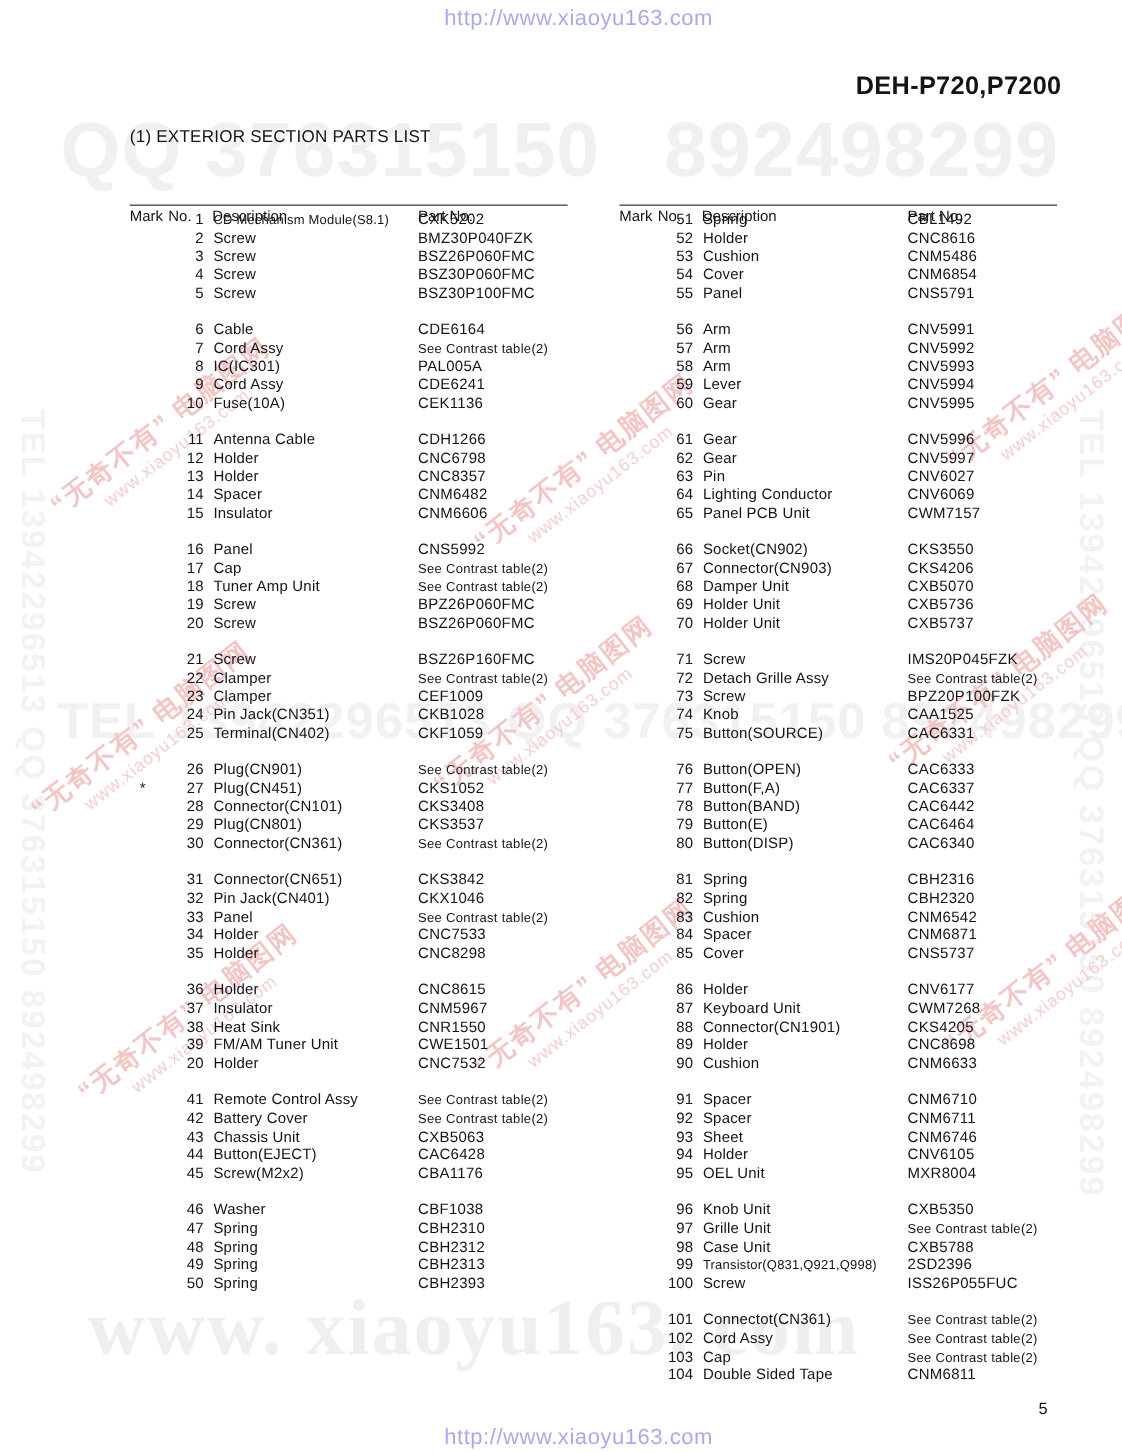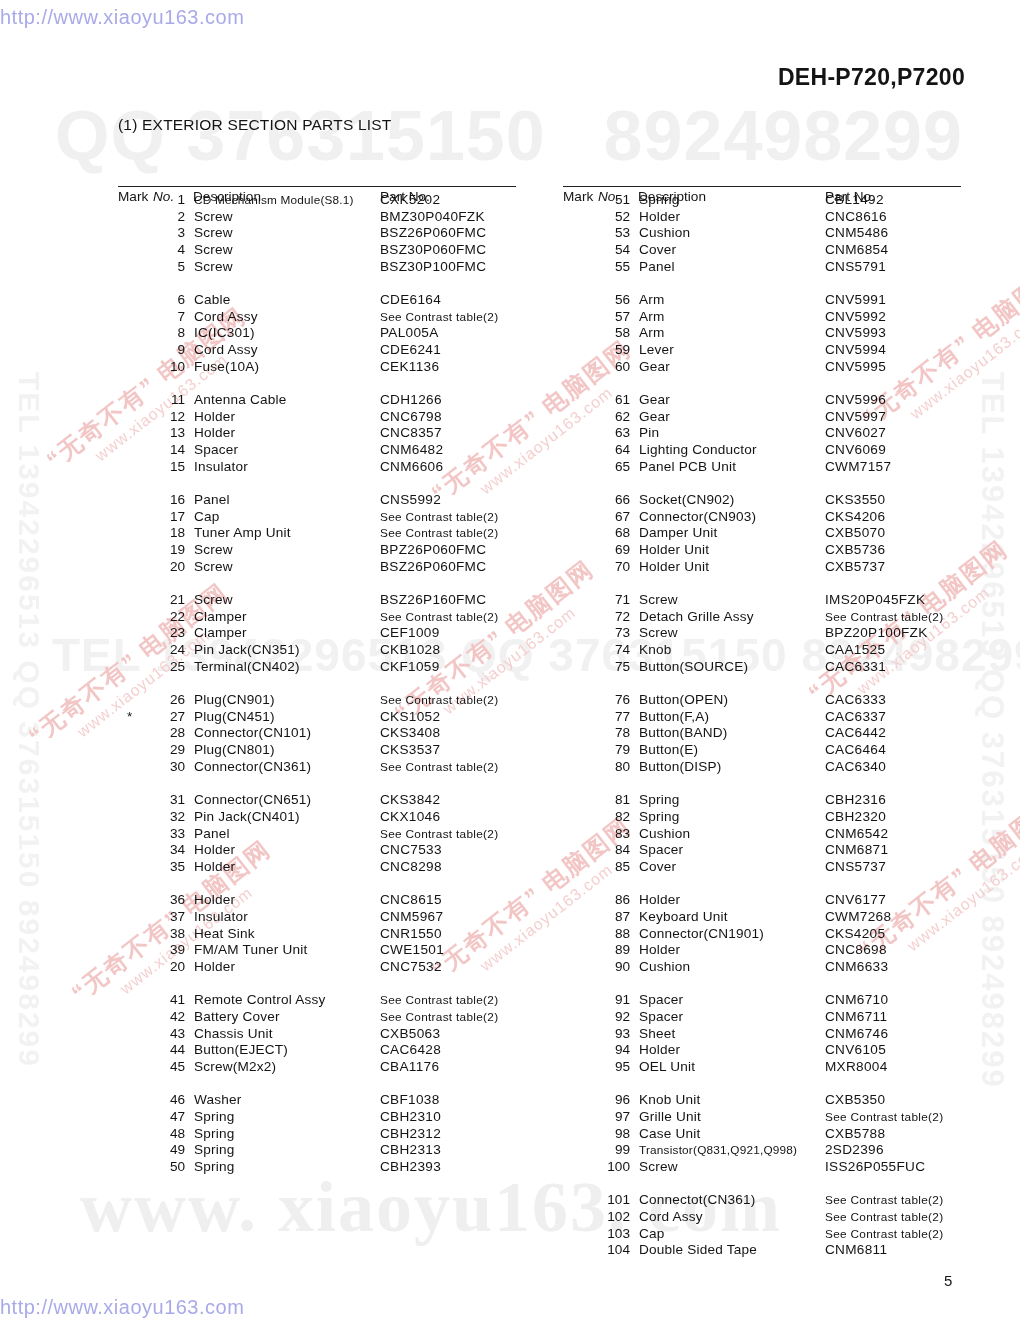--- a/index.html
+++ b/index.html
@@ -2,21 +2,21 @@
 <html><head>
 <meta charset="utf-8">
 <style>
   html,body{margin:0;padding:0;background:#ffffff;}
   #page{
     position:relative;width:1020px;height:1320px;background:#ffffff;overflow:hidden;
     font-family:"Liberation Sans","DejaVu Sans",sans-serif;color:#141414;
   }
   
   .wm{position:absolute;z-index:1;user-select:none;white-space:nowrap;}
-  .wm-url{left:0;right:0;text-align:left;color:#a9a9e9;font-size:20px;letter-spacing:0.5px;}
+  .wm-url{left:0;right:0;text-align:center;color:#a9a9e9;font-size:20px;letter-spacing:0.5px;padding-left:32px;}
   #wm-url-top{top:6px;}
   #wm-url-bottom{top:1296px;}
   #wm-qq-top{left:55px;right:57px;top:96px;display:flex;justify-content:space-between;
     font-size:70px;font-weight:bold;color:#f0f0f0;letter-spacing:1px;}
   #wm-tel-mid{left:52px;top:628px;font-size:46px;font-weight:bold;color:#f1f1f1;letter-spacing:1px;}
   #wm-www-bottom{left:80px;top:1166px;font-size:72px;font-weight:bold;color:#efefef;letter-spacing:2px;font-family:Liberation Serif, serif;}
   .wm-tel-vert{font-size:30px;font-weight:bold;color:#f2f2f2;transform-origin:0 0;transform:rotate(90deg);letter-spacing:2px;}
   #wm-tel-left{left:46px;top:372px;}
   #wm-tel-right{left:1010px;top:372px;font-size:31px;}
   .pink-wm{position:absolute;z-index:1;transform:rotate(-38deg);color:#f3c6c6;text-align:center;line-height:1.2;}
@@ -27,21 +27,21 @@
   .pw7{left:55px;top:905px;} .pw8{left:415px;top:882px;} .pw9{left:842px;top:862px;}
   
   .content{position:absolute;z-index:2;}
   #model-title{right:55px;top:20px;font-size:23px;font-weight:bold;letter-spacing:0.3px;margin-top:44px;}
   #section-title{left:118px;top:116px;font-size:15.5px;font-weight:normal;letter-spacing:0.2px;}
   .ptable{position:absolute;z-index:2;width:398px;top:165px;}
   #table-left{left:118px;}
   #table-right{left:563px;}
   .thead{display:flex;align-items:baseline;height:20px;font-size:13.6px;}
   .thead .h-mark{width:35px;margin-top:24px;}
-  .thead .h-no{width:26px;margin-right:14px;font-style:italic;}
+  .thead .h-no{width:26px;margin-right:14px;}
   .thead .h-desc{flex:1;}
   .thead .h-part{width:136px;}
   .rule{border-top:1.4px solid #222;margin-top:1px;margin-bottom:5px;}
   .prow{display:flex;align-items:baseline;line-height:16.7px;font-size:13.6px;}
   .group-gap{height:16.5px;}
   .c-mark{width:20px;text-align:left;padding-left:9px;box-sizing:border-box;}
   .c-no{width:47px;text-align:right;}
   .c-desc{flex:1;padding-left:9px;letter-spacing:0.2px;}
   .c-part{width:136px;letter-spacing:0.3px;}
   .sm{font-size:11.8px;}

